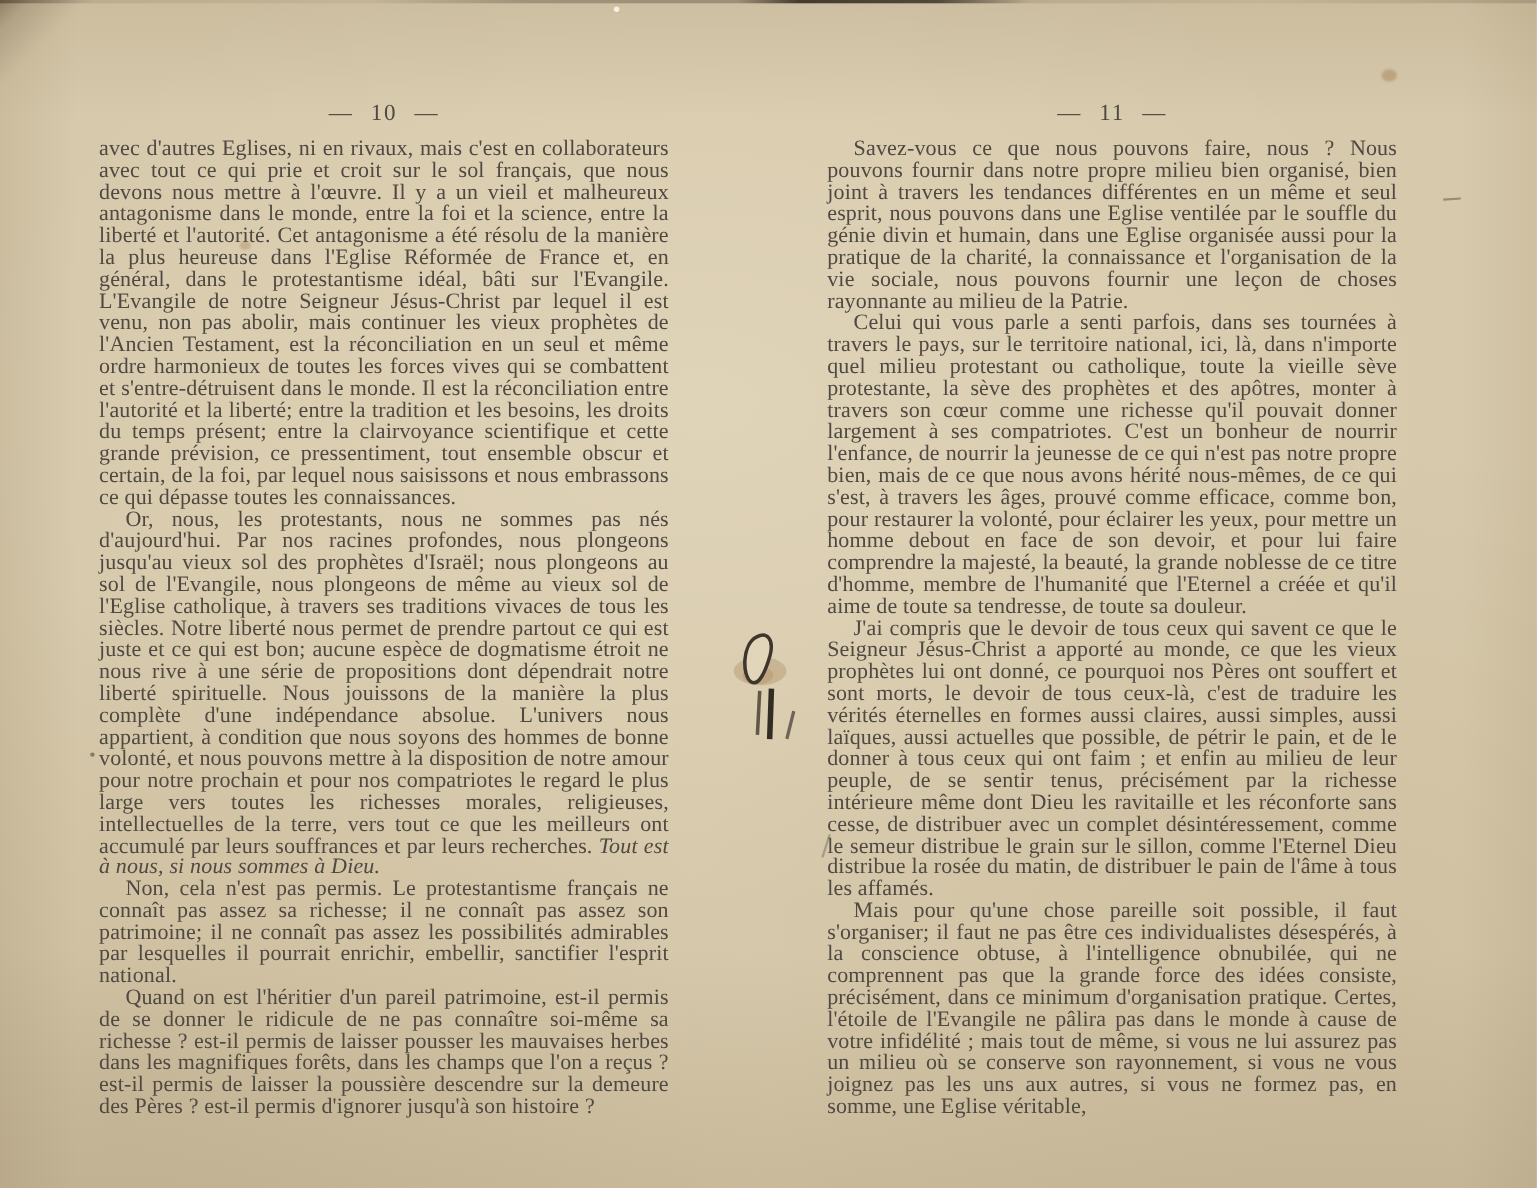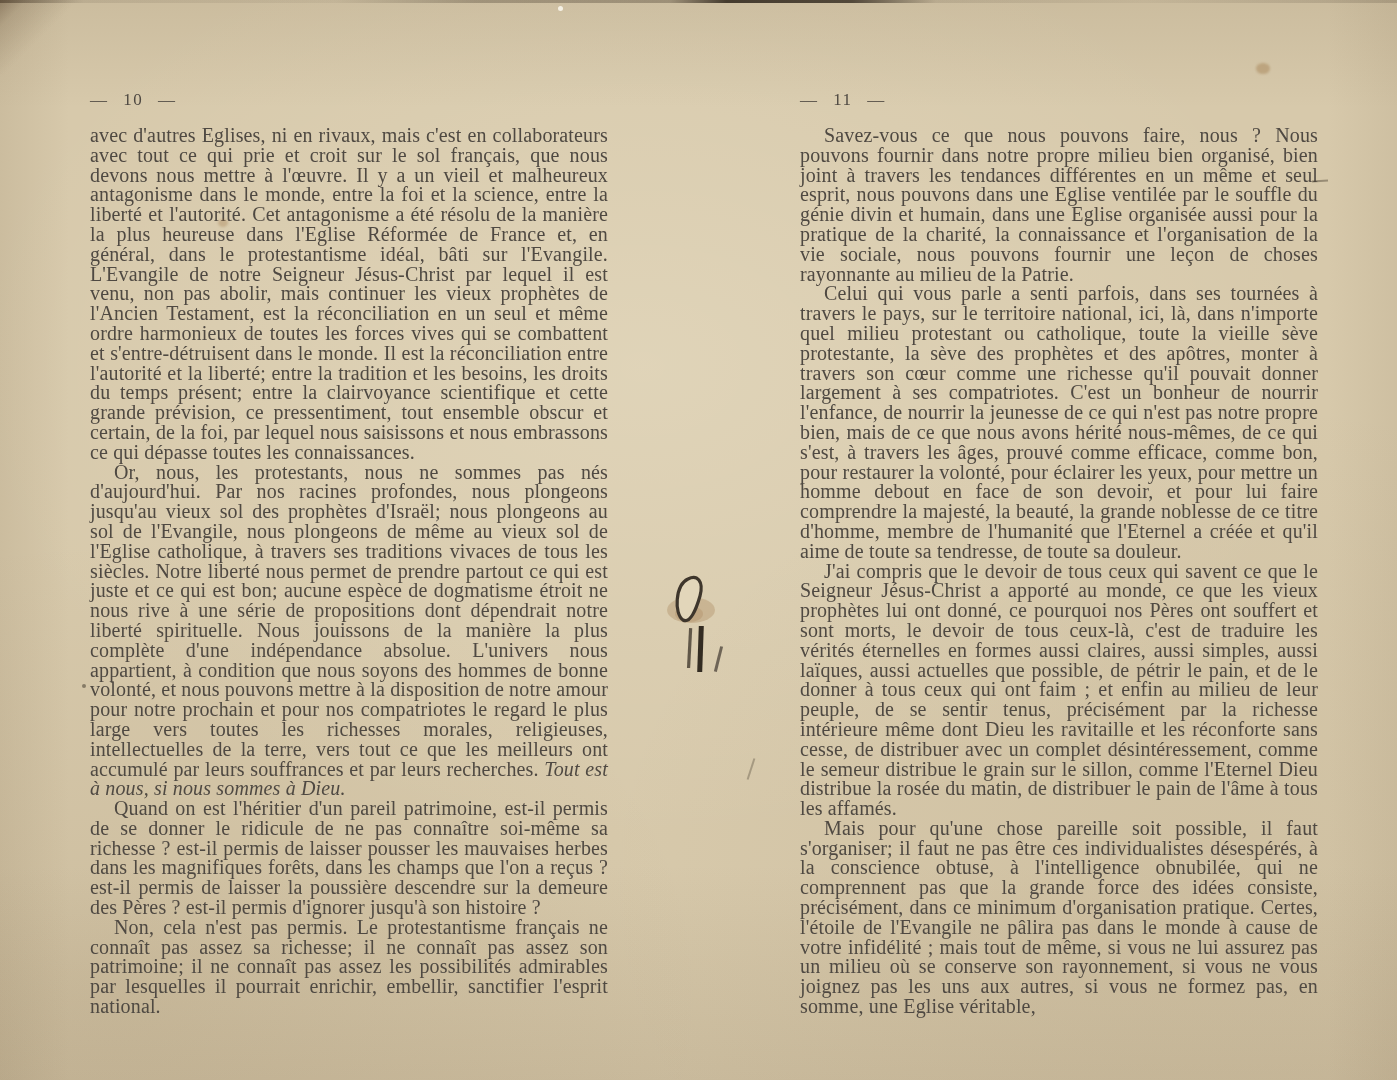--- a/index.html
+++ b/index.html
@@ -33,24 +33,25 @@
       rgba(45,34,22,0.30) 48%, rgba(30,22,14,0.78) 52%,
       rgba(30,22,14,0.70) 61%, rgba(45,34,22,0.12) 67%,
       rgba(45,34,22,0.05) 82%, rgba(45,34,22,0.18) 100%);
   }
   .corner-shadow {
     position: absolute; top: 0; left: 0; width: 96px; height: 74px; pointer-events: none;
     background: linear-gradient(135deg, rgba(78,58,36,0.42) 0%, rgba(78,58,36,0.16) 16%, rgba(78,58,36,0) 46%);
   }
   .page { position: absolute; top: 0; height: 1080px; }
   .page-left  { left: 90px;  width: 518px; }
-  .page-right { left: 800px; width: 518px; }
+  .page-right { left: 752px; width: 518px; }
   .page-head {
     position: absolute; top: 90px; left: 0; width: 100%;
-    font-size: 17px; letter-spacing: 1.5px; word-spacing: 9px;
+    text-align: center;
+    font-size: 21px; letter-spacing: 1.5px; word-spacing: 9px;
     color: var(--ink, #4f4942);
   }
   .text-block {
     position: absolute; top: 126px; left: 0; width: 100%;
     text-align: justify;
     font-size: 20px; line-height: 19.8px;
     letter-spacing: 0.15px;
     hyphens: auto; -webkit-hyphens: auto;
     text-rendering: optimizeLegibility;
   }
@@ -78,22 +79,22 @@
 
   <div class="vignette"></div>
   <div class="top-edge"></div>
   <div class="corner-shadow"></div>
 
   <section class="page page-left">
     <div class="page-head">— 10 —</div>
     <div class="text-block">
         <p class="">avec d'autres Eglises, ni en rivaux, mais c'est en collaborateurs avec tout ce qui prie et croit sur le sol français, que nous devons nous mettre à l'œuvre. Il y a un vieil et malheureux antagonisme dans le monde, entre la foi et la science, entre la liberté et l'autorité. Cet antagonisme a été résolu de la manière la plus heureuse dans l'Eglise Réformée de France et, en général, dans le protestantisme idéal, bâti sur l'Evangile. L'Evangile de notre Seigneur Jésus-Christ par lequel il est venu, non pas abolir, mais continuer les vieux prophètes de l'Ancien Testament, est la réconciliation en un seul et même ordre harmonieux de toutes les forces vives qui se combattent et s'entre-détruisent dans le monde. Il est la réconciliation entre l'autorité et la liberté; entre la tradition et les besoins, les droits du temps présent; entre la clairvoyance scientifique et cette grande prévision, ce pressentiment, tout ensemble obscur et certain, de la foi, par lequel nous saisissons et nous embrassons ce qui dépasse toutes les connaissances.</p>
         <p class="indent">Or, nous, les protestants, nous ne sommes pas nés d'aujourd'hui. Par nos racines profondes, nous plongeons jusqu'au vieux sol des prophètes d'Israël; nous plongeons au sol de l'Evangile, nous plongeons de même au vieux sol de l'Eglise catholique, à travers ses traditions vivaces de tous les siècles. Notre liberté nous permet de prendre partout ce qui est juste et ce qui est bon; aucune espèce de dogmatisme étroit ne nous rive à une série de propositions dont dépendrait notre liberté spirituelle. Nous jouissons de la manière la plus complète d'une indépendance absolue. L'univers nous appartient, à condition que nous soyons des hommes de bonne volonté, et nous pouvons mettre à la disposition de notre amour pour notre prochain et pour nos compatriotes le regard le plus large vers toutes les richesses morales, religieuses, intellectuelles de la terre, vers tout ce que les meilleurs ont accumulé par leurs souffrances et par leurs recherches. <i>Tout est à nous, si nous sommes à Dieu.</i></p>
+        <p class="indent">Non, cela n'est pas permis. Le protestantisme français ne connaît pas assez sa richesse; il ne connaît pas assez son patrimoine; il ne connaît pas assez les possibilités admirables par lesquelles il pourrait enrichir, embellir, sanctifier l'esprit national.</p>
         <p class="indent">Quand on est l'héritier d'un pareil patrimoine, est-il permis de se donner le ridicule de ne pas connaître soi-même sa richesse ? est-il permis de laisser pousser les mauvaises herbes dans les magnifiques forêts, dans les champs que l'on a reçus ? est-il permis de laisser la poussière descendre sur la demeure des Pères ? est-il permis d'ignorer jusqu'à son histoire ?</p>
-        <p class="indent">Non, cela n'est pas permis. Le protestantisme français ne connaît pas assez sa richesse; il ne connaît pas assez son patrimoine; il ne connaît pas assez les possibilités admirables par lesquelles il pourrait enrichir, embellir, sanctifier l'esprit national.</p>
       </div>
   </section>
 
   <section class="page page-right">
     <div class="page-head">— 11 —</div>
     <div class="text-block">
         <p class="indent">Savez-vous ce que nous pouvons faire, nous ? Nous pouvons fournir dans notre propre milieu bien organisé, bien joint à travers les tendances différentes en un même et seul esprit, nous pouvons dans une Eglise ventilée par le souffle du génie divin et humain, dans une Eglise organisée aussi pour la pratique de la charité, la connaissance et l'organisation de la vie sociale, nous pouvons fournir une leçon de choses rayonnante au milieu de la Patrie.</p>
         <p class="indent">Celui qui vous parle a senti parfois, dans ses tournées à travers le pays, sur le territoire national, ici, là, dans n'importe quel milieu protestant ou catholique, toute la vieille sève protestante, la sève des prophètes et des apôtres, monter à travers son cœur comme une richesse qu'il pouvait donner largement à ses compatriotes. C'est un bonheur de nourrir l'enfance, de nourrir la jeunesse de ce qui n'est pas notre propre bien, mais de ce que nous avons hérité nous-mêmes, de ce qui s'est, à travers les âges, prouvé comme efficace, comme bon, pour restaurer la volonté, pour éclairer les yeux, pour mettre un homme debout en face de son devoir, et pour lui faire comprendre la majesté, la beauté, la grande noblesse de ce titre d'homme, membre de l'humanité que l'Eternel a créée et qu'il aime de toute sa tendresse, de toute sa douleur.</p>
         <p class="indent">J'ai compris que le devoir de tous ceux qui savent ce que le Seigneur Jésus-Christ a apporté au monde, ce que les vieux prophètes lui ont donné, ce pourquoi nos Pères ont souffert et sont morts, le devoir de tous ceux-là, c'est de traduire les vérités éternelles en formes aussi claires, aussi simples, aussi laïques, aussi actuelles que possible, de pétrir le pain, et de le donner à tous ceux qui ont faim ; et enfin au milieu de leur peuple, de se sentir tenus, précisément par la richesse intérieure même dont Dieu les ravitaille et les réconforte sans cesse, de distribuer avec un complet désintéressement, comme le semeur distribue le grain sur le sillon, comme l'Eternel Dieu distribue la rosée du matin, de distribuer le pain de l'âme à tous les affamés.</p>
         <p class="indent">Mais pour qu'une chose pareille soit possible, il faut s'organiser; il faut ne pas être ces individualistes désespérés, à la conscience obtuse, à l'intelligence obnubilée, qui ne comprennent pas que la grande force des idées consiste, précisément, dans ce minimum d'organisation pratique. Certes, l'étoile de l'Evangile ne pâlira pas dans le monde à cause de votre infidélité ; mais tout de même, si vous ne lui assurez pas un milieu où se conserve son rayonnement, si vous ne vous joignez pas les uns aux autres, si vous ne formez pas, en somme, une Eglise véritable,</p>

